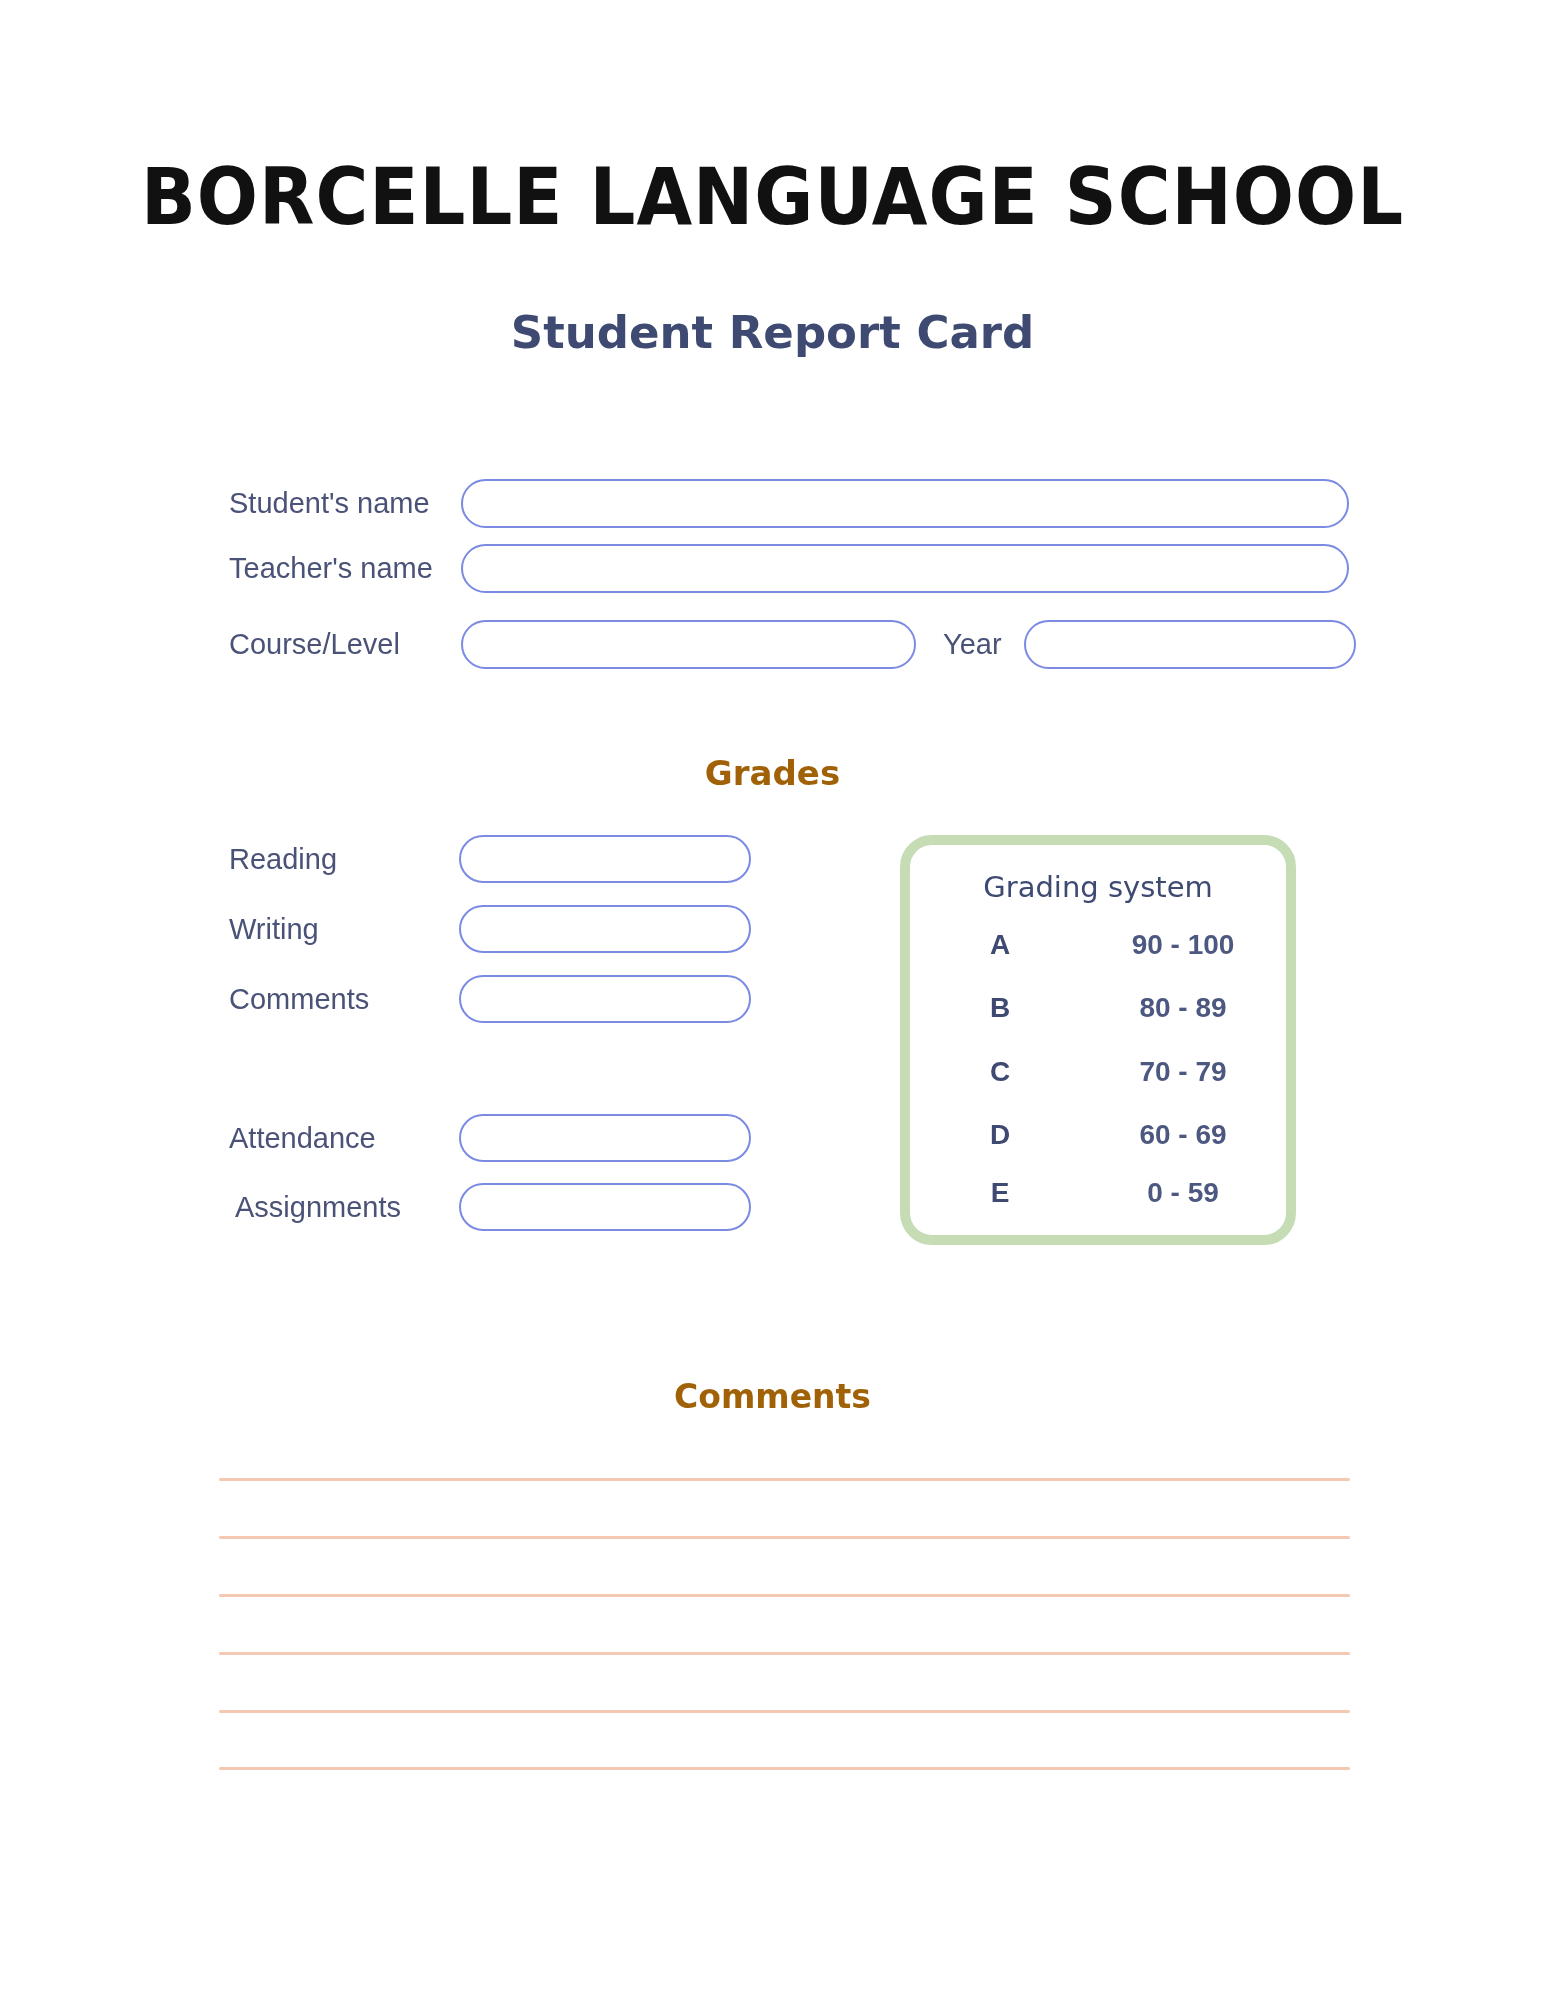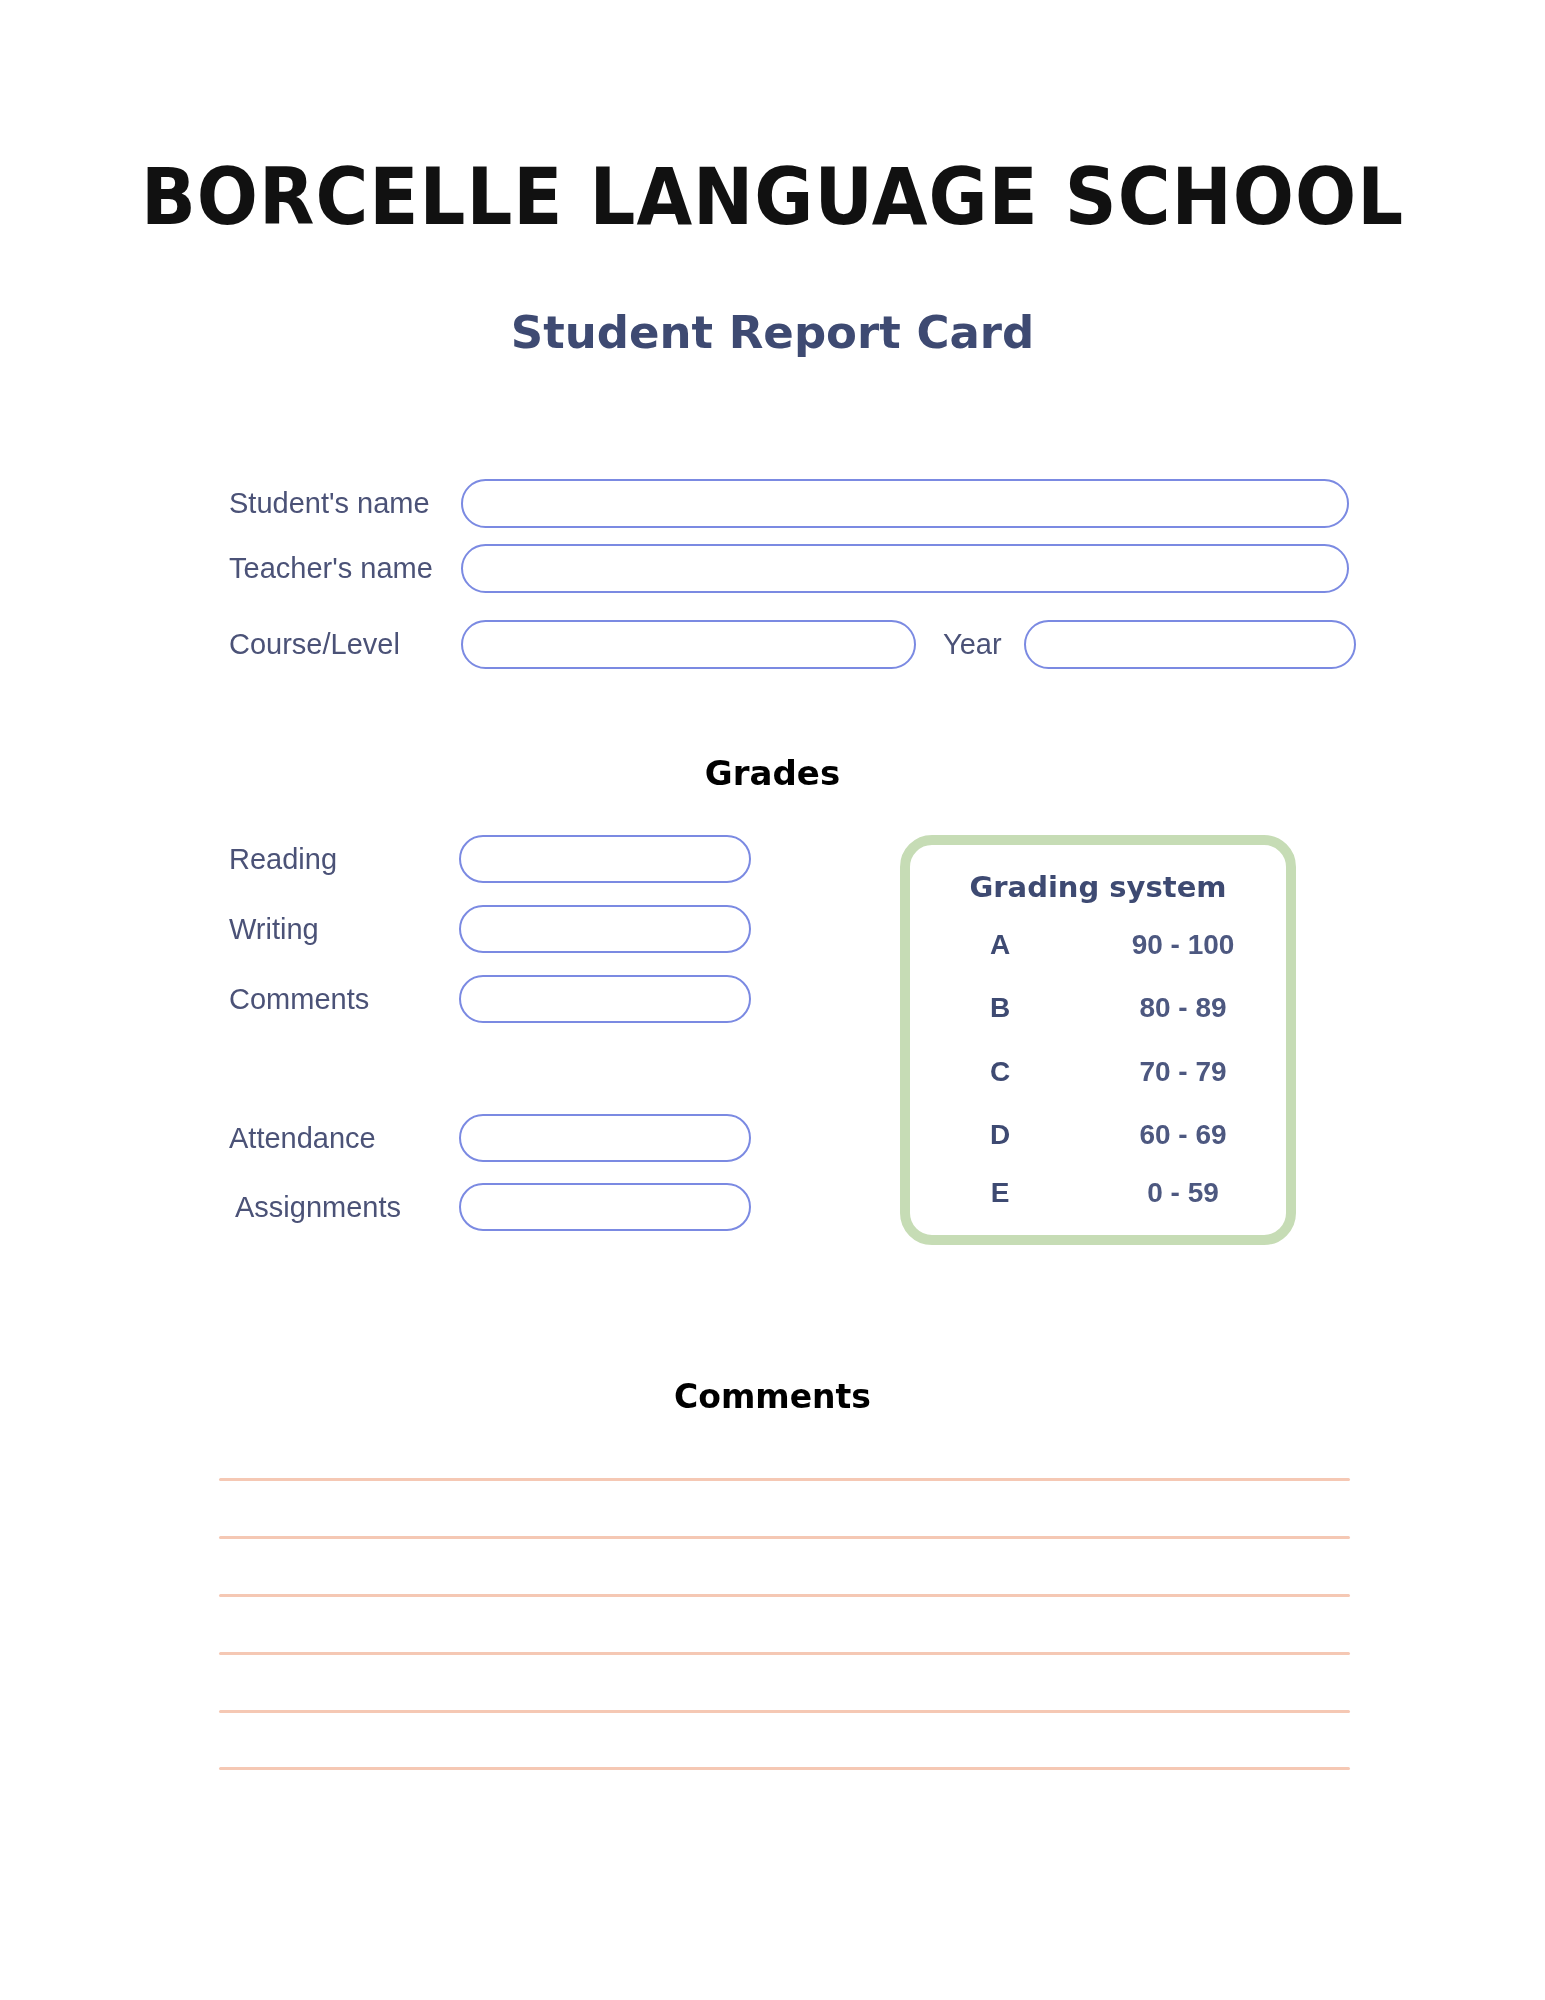--- a/index.html
+++ b/index.html
@@ -30,31 +30,31 @@
   }
   .pill-input {
     position:absolute; top:0; height:49px; box-sizing:border-box;
     border:2px solid #7b8ae2; border-radius:26px; background:#ffffff;
     outline:none; padding:0 22px; font-size:26px; color:#3e4a72;
     font-family:"Liberation Sans", sans-serif;
   }
   .section-heading {
     position:absolute; left:0; width:1545px; text-align:center;
     font-family:"DejaVu Sans", sans-serif;
-    font-weight:bold; color:#000000;
+    font-weight:bold; color:#a16207;
   }
   .grading-box {
     position:absolute; left:900px; top:835px; width:396px; height:410px;
     box-sizing:border-box; border:10px solid #c6dcb5; border-radius:32px;
     background:#ffffff;
   }
   .gs-title {
     position:absolute; top:25px; left:0; right:0; text-align:center;
     font-family:"DejaVu Sans", sans-serif;
-    font-weight:bold; font-size:29px; color:#3e4a72;
+    font-weight:normal; font-size:29px; color:#3e4a72;
   }
   .gs-row { position:absolute; left:0; width:100%; height:30px; line-height:30px; }
   .gs-letter {
     position:absolute; left:70px; width:40px; text-align:center;
     font-weight:bold; font-size:28px; color:#3e4a72;
   }
   .gs-range {
     position:absolute; left:150px; width:246px; text-align:center;
     font-size:28px; color:#4d5880;font-weight:bold;
   }

